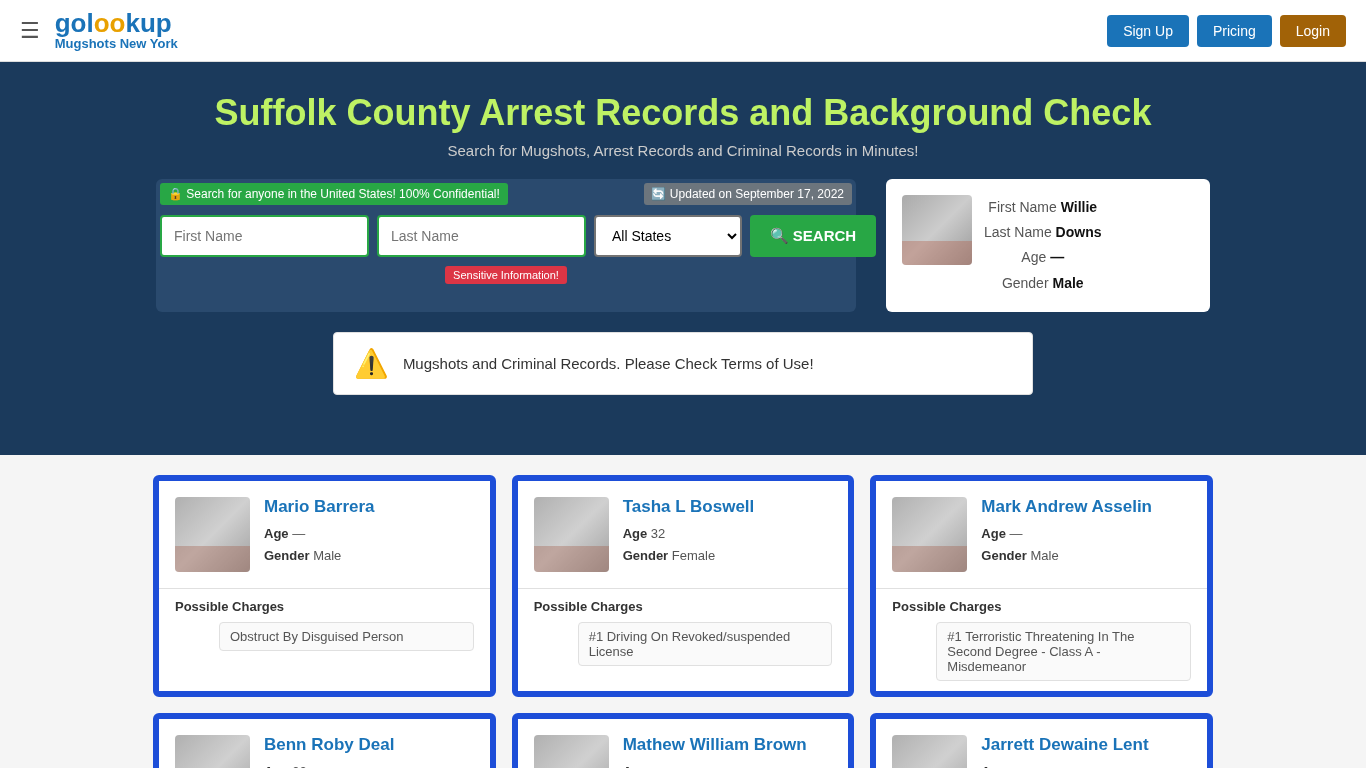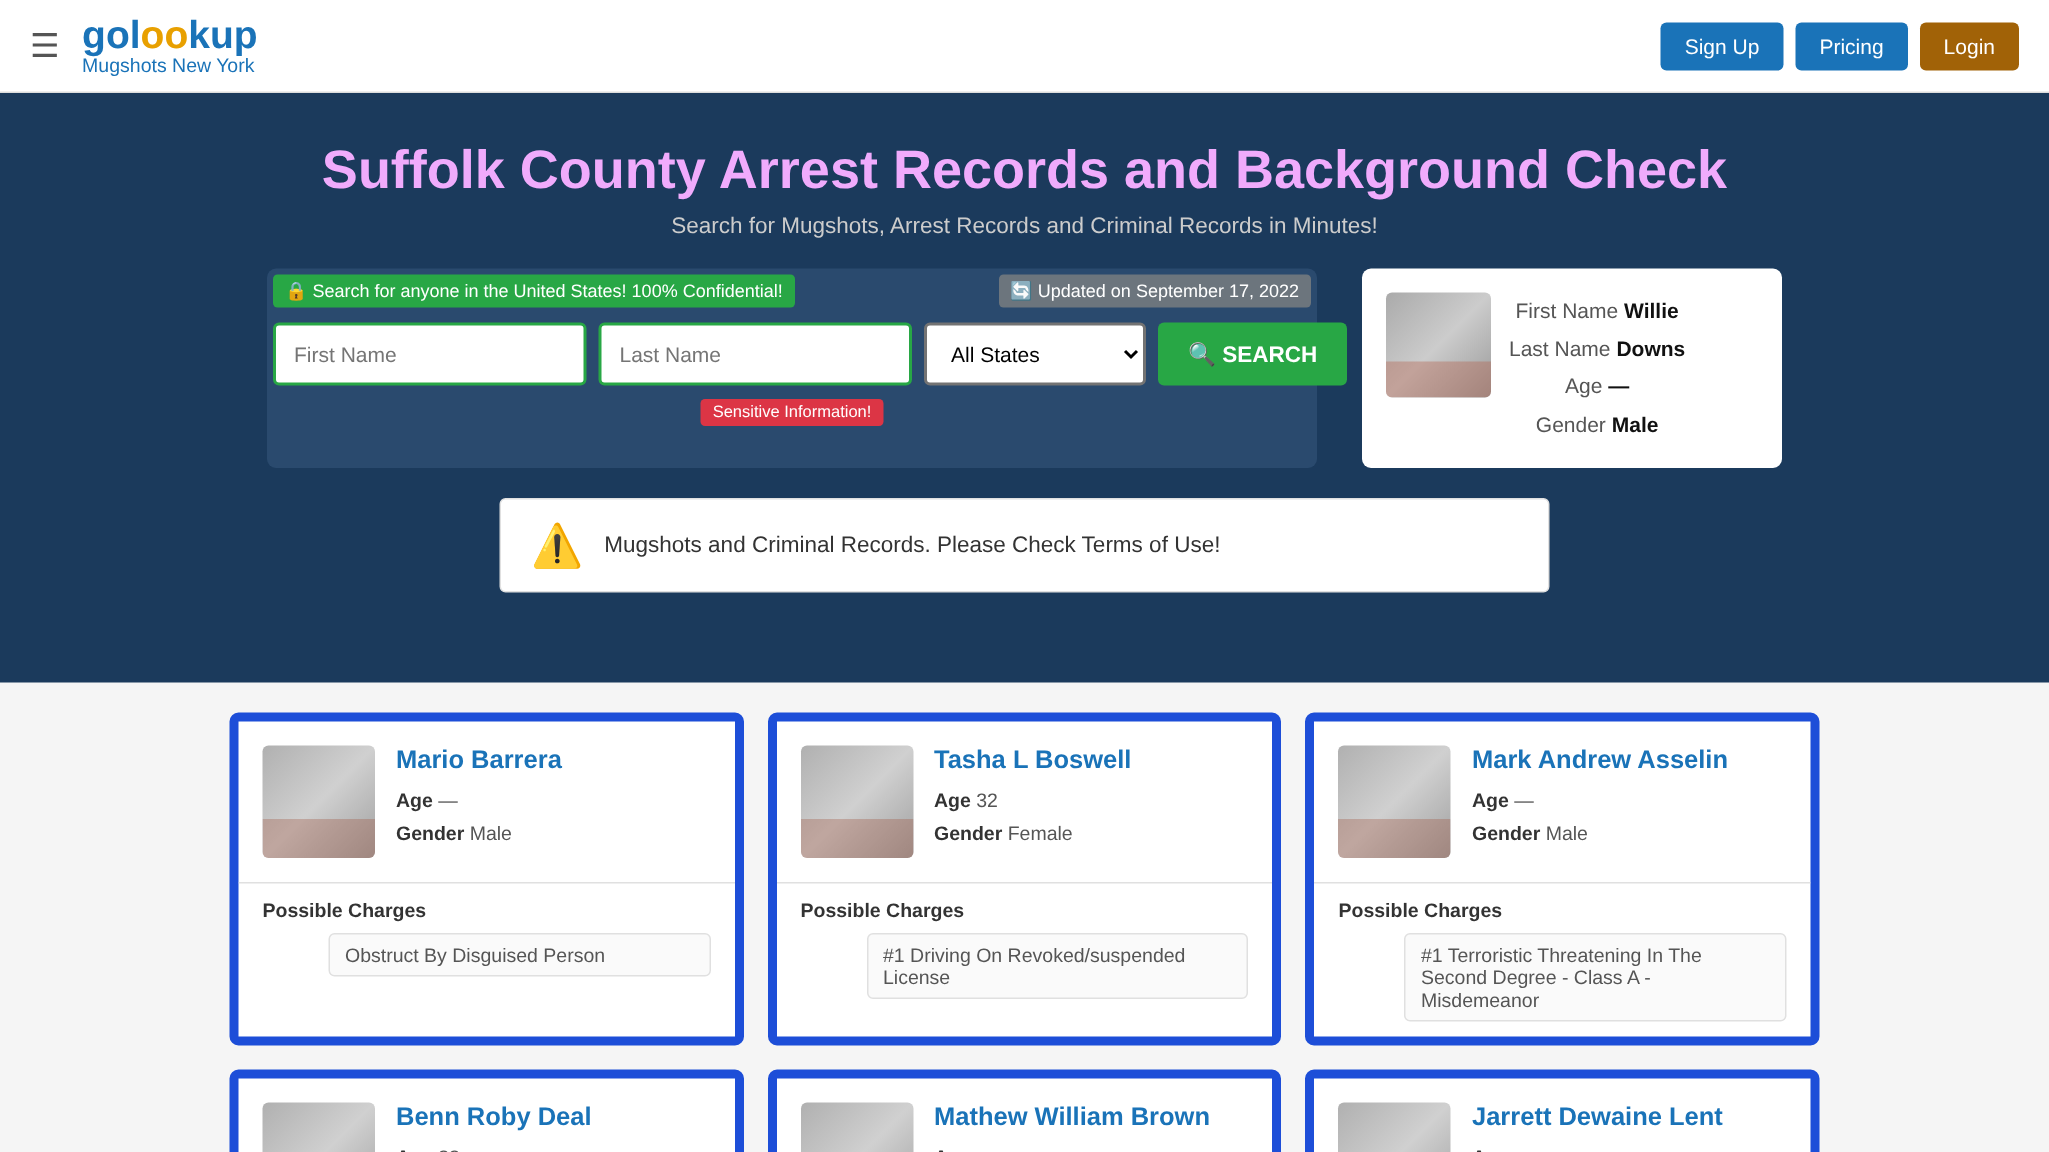--- a/index.html
+++ b/index.html
@@ -11,33 +11,33 @@
       border-bottom: 1px solid #ddd;
       padding: 10px 20px;
       display: flex;
       align-items: center;
       justify-content: space-between;
     }
     .header-left { display: flex; align-items: center; gap: 15px; }
     .hamburger { font-size: 22px; cursor: pointer; color: #555; }
     .logo-text { color: #1a73b8; font-size: 26px; font-weight: bold; line-height: 1; }
     .logo-text span { color: #e8a000; }
-    .logo-sub { color: #1a73b8; font-size: 13px; }
+    .logo-sub { color: #1a73b8; font-size: 13px; font-weight: bold; }
     .header-right { display: flex; gap: 8px; }
     .btn-signup { background: #1a73b8; color: #fff; border: none; padding: 8px 16px; border-radius: 4px; cursor: pointer; font-size: 14px; }
     .btn-pricing { background: #1a73b8; color: #fff; border: none; padding: 8px 16px; border-radius: 4px; cursor: pointer; font-size: 14px; }
     .btn-login { background: #a16207; color: #fff; border: none; padding: 8px 16px; border-radius: 4px; cursor: pointer; font-size: 14px; }
 
     
     .hero {
       background: #1b3a5c;
       padding: 30px 20px 40px;
       text-align: center;
     }
-    .hero h1 { color: #f0abfc; font-size: 36px; font-weight: bold; margin-bottom: 8px; }
+    .hero h1 { color: #bef264; font-size: 36px; font-weight: bold; margin-bottom: 8px; }
     .hero p { color: #ccc; font-size: 15px; margin-bottom: 20px; }
 
     
     .search-container {
       display: flex;
       justify-content: center;
       gap: 30px;
     }
     .search-box {
       background: #2a4a6e;
@@ -108,21 +108,21 @@
       padding: 3px 8px;
       border-radius: 3px;
       display: inline-block;
     }
 
     
     .person-card-hero {
       background: #fff;
       border-radius: 6px;
       padding: 16px;
-      width: 280px;
+      width: 324px;
       display: flex;
       align-items: flex-start;
       gap: 12px;
     }
     .person-avatar {
       width: 70px;
       height: 70px;
       background: linear-gradient(135deg, #aaa, #ccc, #999);
       border-radius: 4px;
       flex-shrink: 0;

